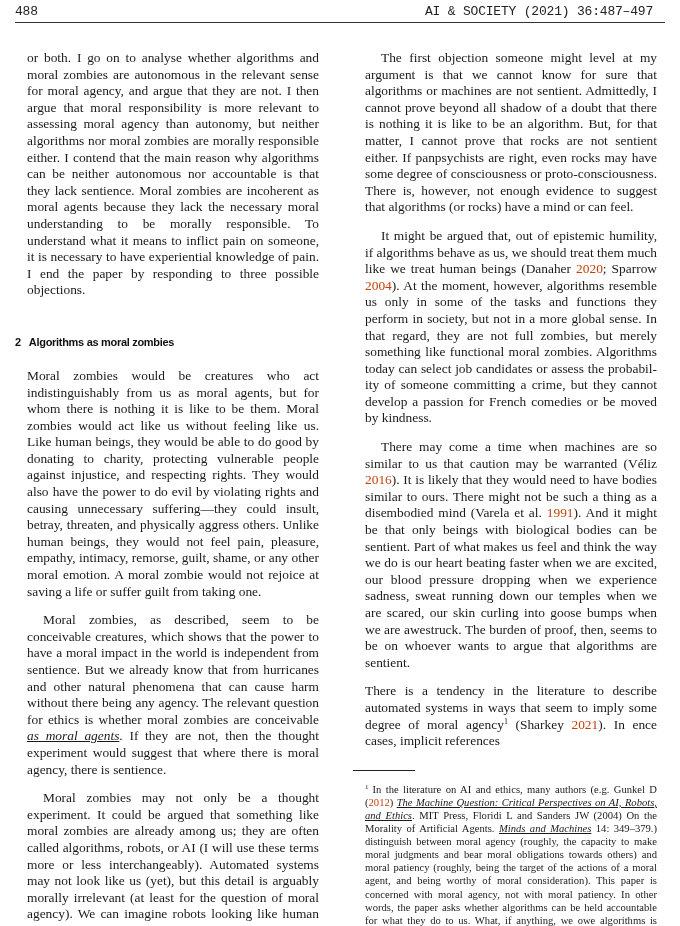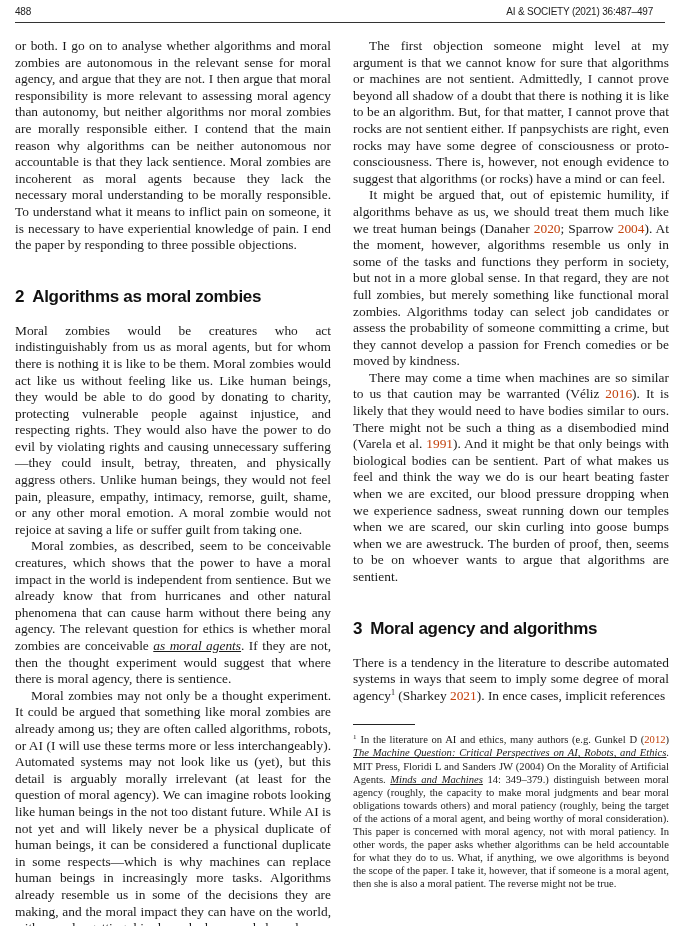--- a/index.html
+++ b/index.html
@@ -14,22 +14,22 @@
     overflow: hidden;
     color: #1a1a1a;
     font-family: "Liberation Serif", "DejaVu Serif", serif;
   }
   .running-head {
     position: absolute;
     left: 15px;
     right: 15px;
     top: 5px;
     height: 16px;
-    font-family: Liberation Sans, sans-serif;
-    font-size: 10px;
+    font-family: Liberation Mono, monospace;
+    font-size: 13px;
     letter-spacing: -0.2px;
     line-height: 12px;
     color: #222;
   }
   .running-head .page-num { position: absolute; left: 0; top: 1px; }
   .running-head .journal { position: absolute; right: 12px; top: 1px; }
   .head-rule {
     position: absolute;
     left: 15px;
     right: 15px;
@@ -42,27 +42,27 @@
     top: 38px;
     width: 316px;
     font-size: 13.4px;
     line-height: 16.6px;
     text-align: justify;
     hyphens: manual;
   }
   .col-left { left: 15px; }
   .col-right { left: 353px; }
   .column p {
-    margin: 0;
+    margin: 12px;
   }
   .column p.indent { text-indent: 16px; }
   .section-heading {
     font-family: "Liberation Sans", "DejaVu Sans", sans-serif;
     font-weight: bold;
-    font-size: 17px;
+    font-size: 11px;
     line-height: 18px;
     margin: 0;
     letter-spacing: -0.3px;
     color: #111;
   }
   .section-heading .num { margin-right: 8px; }
   .ref-link { color: #c2410c; }
   em { font-style: italic; text-decoration: underline; }
   sup { font-size: 8px; line-height: 0; vertical-align: 5px; }
   .footnote-rule {
@@ -98,21 +98,18 @@
   <p>Moral zombies would be creatures who act indistinguishably from us as moral agents, but for whom there is nothing it is like to be them. Moral zombies would act like us without feeling like us. Like human beings, they would be able to do good by donating to charity, protecting vulnerable people against injustice, and respecting rights. They would also have the power to do evil by violating rights and causing unnec­essary suffering—they could insult, betray, threaten, and physically aggress others. Unlike human beings, they would not feel pain, pleasure, empathy, intimacy, remorse, guilt, shame, or any other moral emotion. A moral zombie would not rejoice at saving a life or suffer guilt from taking one.</p>
   <p class="indent"><span>Moral zombies, as described, seem to be conceivable crea­tures, which shows that the power to have a moral impact in the world is independent from sentience. But we already know that from hurricanes and other natural phenomena that can cause harm without there being any agency. The relevant question for ethics is whether moral zombies are conceivable </span><em>as moral agents</em><span>. If they are not, then the thought experiment would sug­gest that where there is moral agency, there is sentience.</span></p>
   <p class="indent">Moral zombies may not only be a thought experiment. It could be argued that something like moral zombies are already among us; they are often called algorithms, robots, or AI (I will use these terms more or less interchangeably). Automated systems may not look like us (yet), but this detail is arguably morally irrelevant (at least for the question of moral agency). We can imagine robots looking like human beings in the not too distant future. While AI is not yet and will likely never be a physical duplicate of human beings, it can be considered a functional duplicate in some respects—which is why machines can replace human beings in increas­ingly more tasks. Algorithms already resemble us in some of the decisions they are making, and the moral impact they can have on the world, with people getting hired, sacked, rewarded, and even jailed on account of them. They are not like us, however, in that there is nothing it is like to be them.</p>
 </div>
 
 <div class="column col-right">
   <p class="indent">The first objection someone might level at my argument is that we cannot know for sure that algorithms or machines are not sentient. Admittedly, I cannot prove beyond all shadow of a doubt that there is nothing it is like to be an algorithm. But, for that matter, I cannot prove that rocks are not sentient either. If panpsychists are right, even rocks may have some degree of consciousness or proto-consciousness. There is, however, not enough evidence to suggest that algorithms (or rocks) have a mind or can feel.</p>
   <p class="indent"><span>It might be argued that, out of epistemic humility, if algo­rithms behave as us, we should treat them much like we treat human beings (Danaher </span><a class="ref-link">2020</a><span>; Sparrow </span><a class="ref-link">2004</a><span>). At the moment, however, algorithms resemble us only in some of the tasks and functions they perform in society, but not in a more global sense. In that regard, they are not full zombies, but merely something like functional moral zombies. Algo­rithms today can select job candidates or assess the probabil­ity of someone committing a crime, but they cannot develop a passion for French comedies or be moved by kindness.</span></p>
   <p class="indent"><span>There may come a time when machines are so similar to us that caution may be warranted (Véliz </span><a class="ref-link">2016</a><span>). It is likely that they would need to have bodies similar to ours. There might not be such a thing as a disembodied mind (Varela et al. </span><a class="ref-link">1991</a><span>). And it might be that only beings with biologi­cal bodies can be sentient. Part of what makes us feel and think the way we do is our heart beating faster when we are excited, our blood pressure dropping when we experi­ence sadness, sweat running down our temples when we are scared, our skin curling into goose bumps when we are awe­struck. The burden of proof, then, seems to be on whoever wants to argue that algorithms are sentient.</span></p>
 
-  <h2 class="section-heading" style="margin-top:34px; margin-bottom:17px;">
-    <span class="num">3</span><span>Moral agency and algorithms</span>
-  </h2>
 
   <p><span>There is a tendency in the literature to describe automated systems in ways that seem to imply some degree of moral agency</span><sup>1</sup><span> (Sharkey </span><a class="ref-link">2021</a><span>). In ence cases, implicit references</span></p>
 
   <div class="footnote-rule" style="margin-top:20px;"></div>
   <p class="footnote"><sup>1</sup><span>In the literature on AI and ethics, many authors (e.g. Gunkel D (</span><a class="ref-link">2012</a><span>) </span><em>The Machine Question: Critical Perspectives on AI, Robots, and Ethics</em><span>. MIT Press, Floridi L and Sanders JW (2004) On the Morality of Artificial Agents. </span><em>Minds and Machines</em><span> 14: 349–379.) dis­tinguish between moral agency (roughly, the capacity to make moral judgments and bear moral obligations towards others) and moral patiency (roughly, being the target of the actions of a moral agent, and being worthy of moral consideration). This paper is concerned with moral agency, not with moral patiency. In other words, the paper asks whether algorithms can be held accountable for what they do to us. What, if anything, we owe algorithms is beyond the scope of the paper. I take it, however, that if someone is a moral agent, then she is also a moral patient. The reverse might not be true.</span></p>
 </div>
 
 </body></html>

